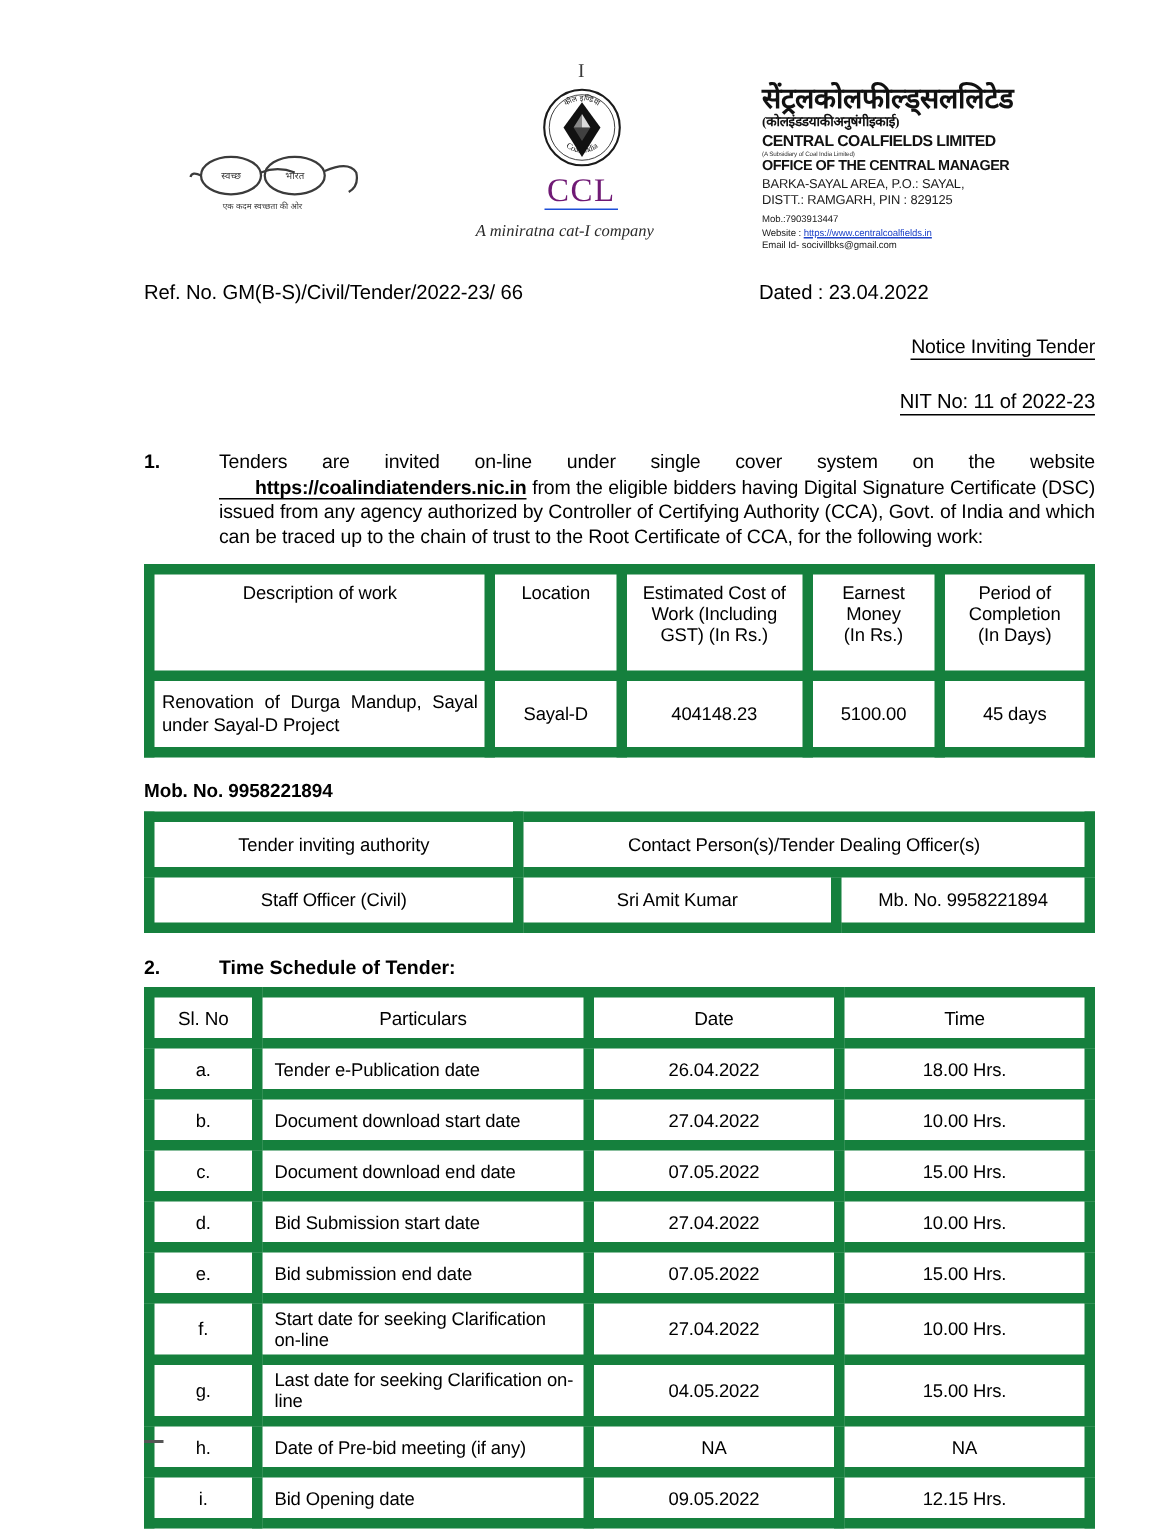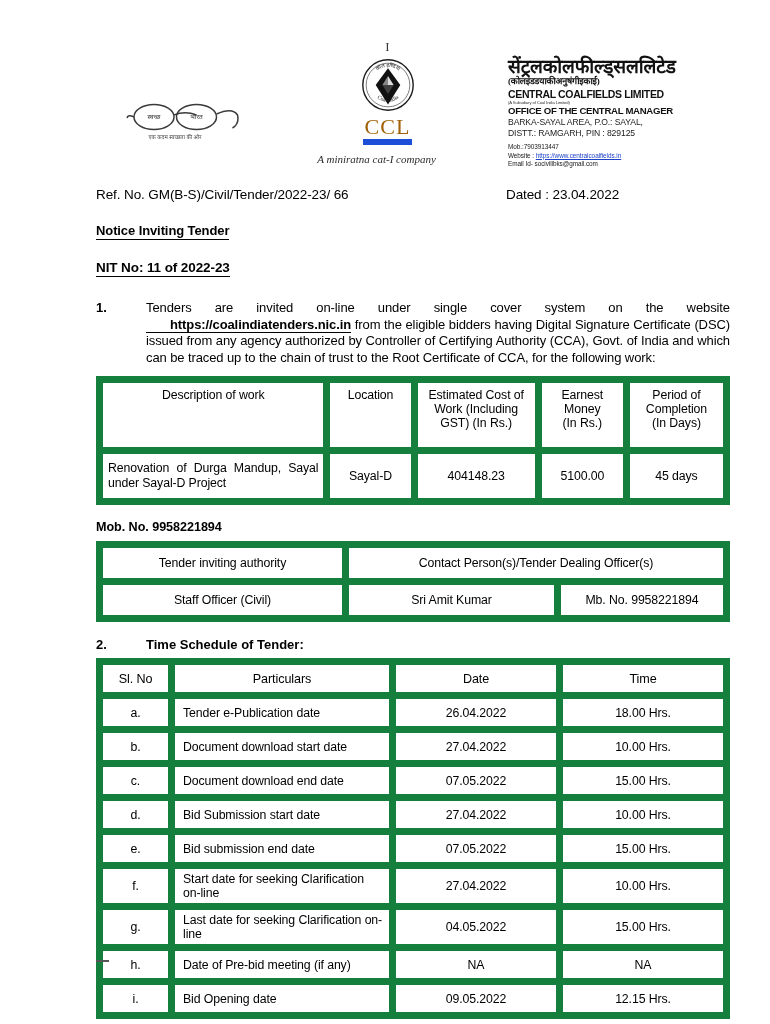--- a/index.html
+++ b/index.html
@@ -51,22 +51,22 @@
   .ccl-emblem {
     width: 56px;
     height: 56px;
     margin: 2px auto 0 auto;
     display: block;
   }
   .ccl-word {
     font-family: "Liberation Serif", serif;
     font-size: 22px;
     letter-spacing: 1px;
-    color: #a16207;
-    border-bottom: 6px solid #1d4ed8;
+    color: #701a75;
+    border-bottom: 1px solid #1d4ed8;
     display: inline-block;
     padding: 0 2px 1px 2px;
     margin-top: 3px;
     line-height: 22px;
   }
   .ccl-tagline {
     font-family: "Liberation Serif", serif;
     font-style: italic;
     font-size: 11px;
     color: #2b2b2b;
@@ -140,22 +140,22 @@
     box-sizing: content-box;
   }
   .refrow {
     display: flex;
     font-size: 13.5px;
     margin-top: 12px;
     letter-spacing: -0.1px;
   }
   .refrow .ref { width: 410px; }
   .center-title {
-    text-align: left;
-    font-weight: bold;
+    text-align: right;
+    font-weight: normal;
     font-size: 13px;
     margin-top: 21px;
     letter-spacing: -0.1px;
   }
   .center-title span {
     border-bottom: 1.4px solid #000;
     padding-bottom: 1px;
   }
   .center-title.nit {
     margin-top: 22px;

